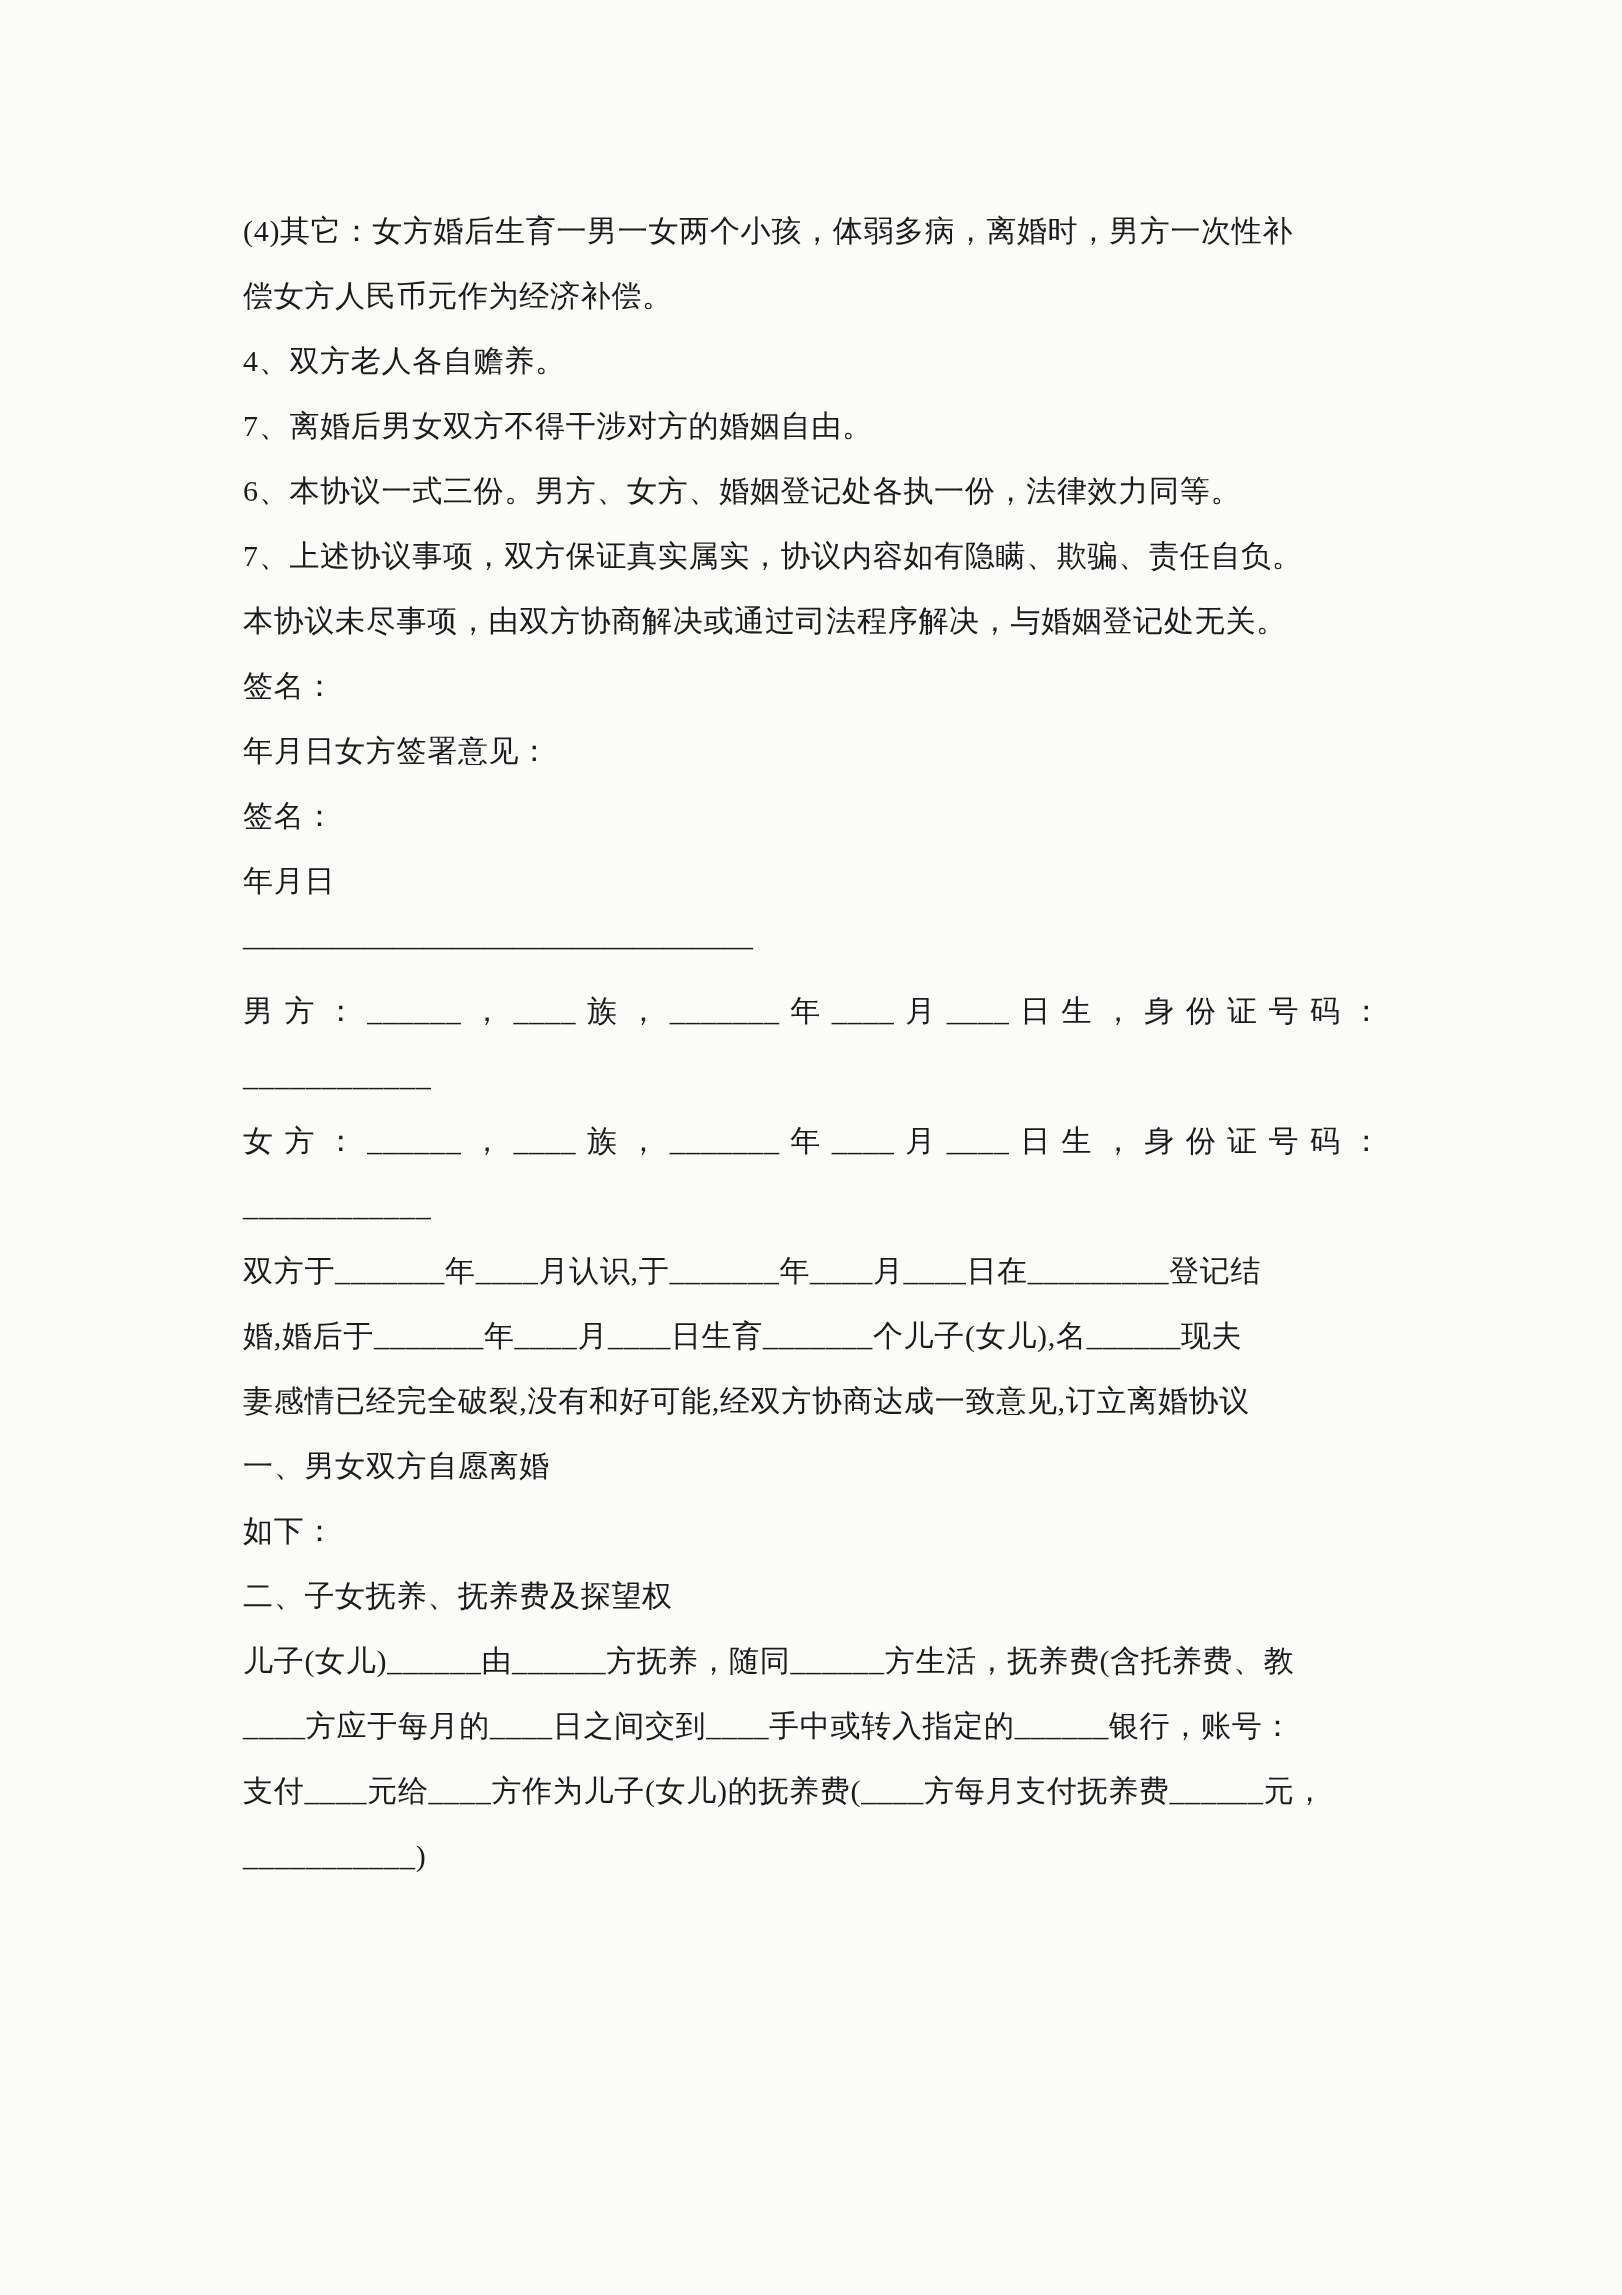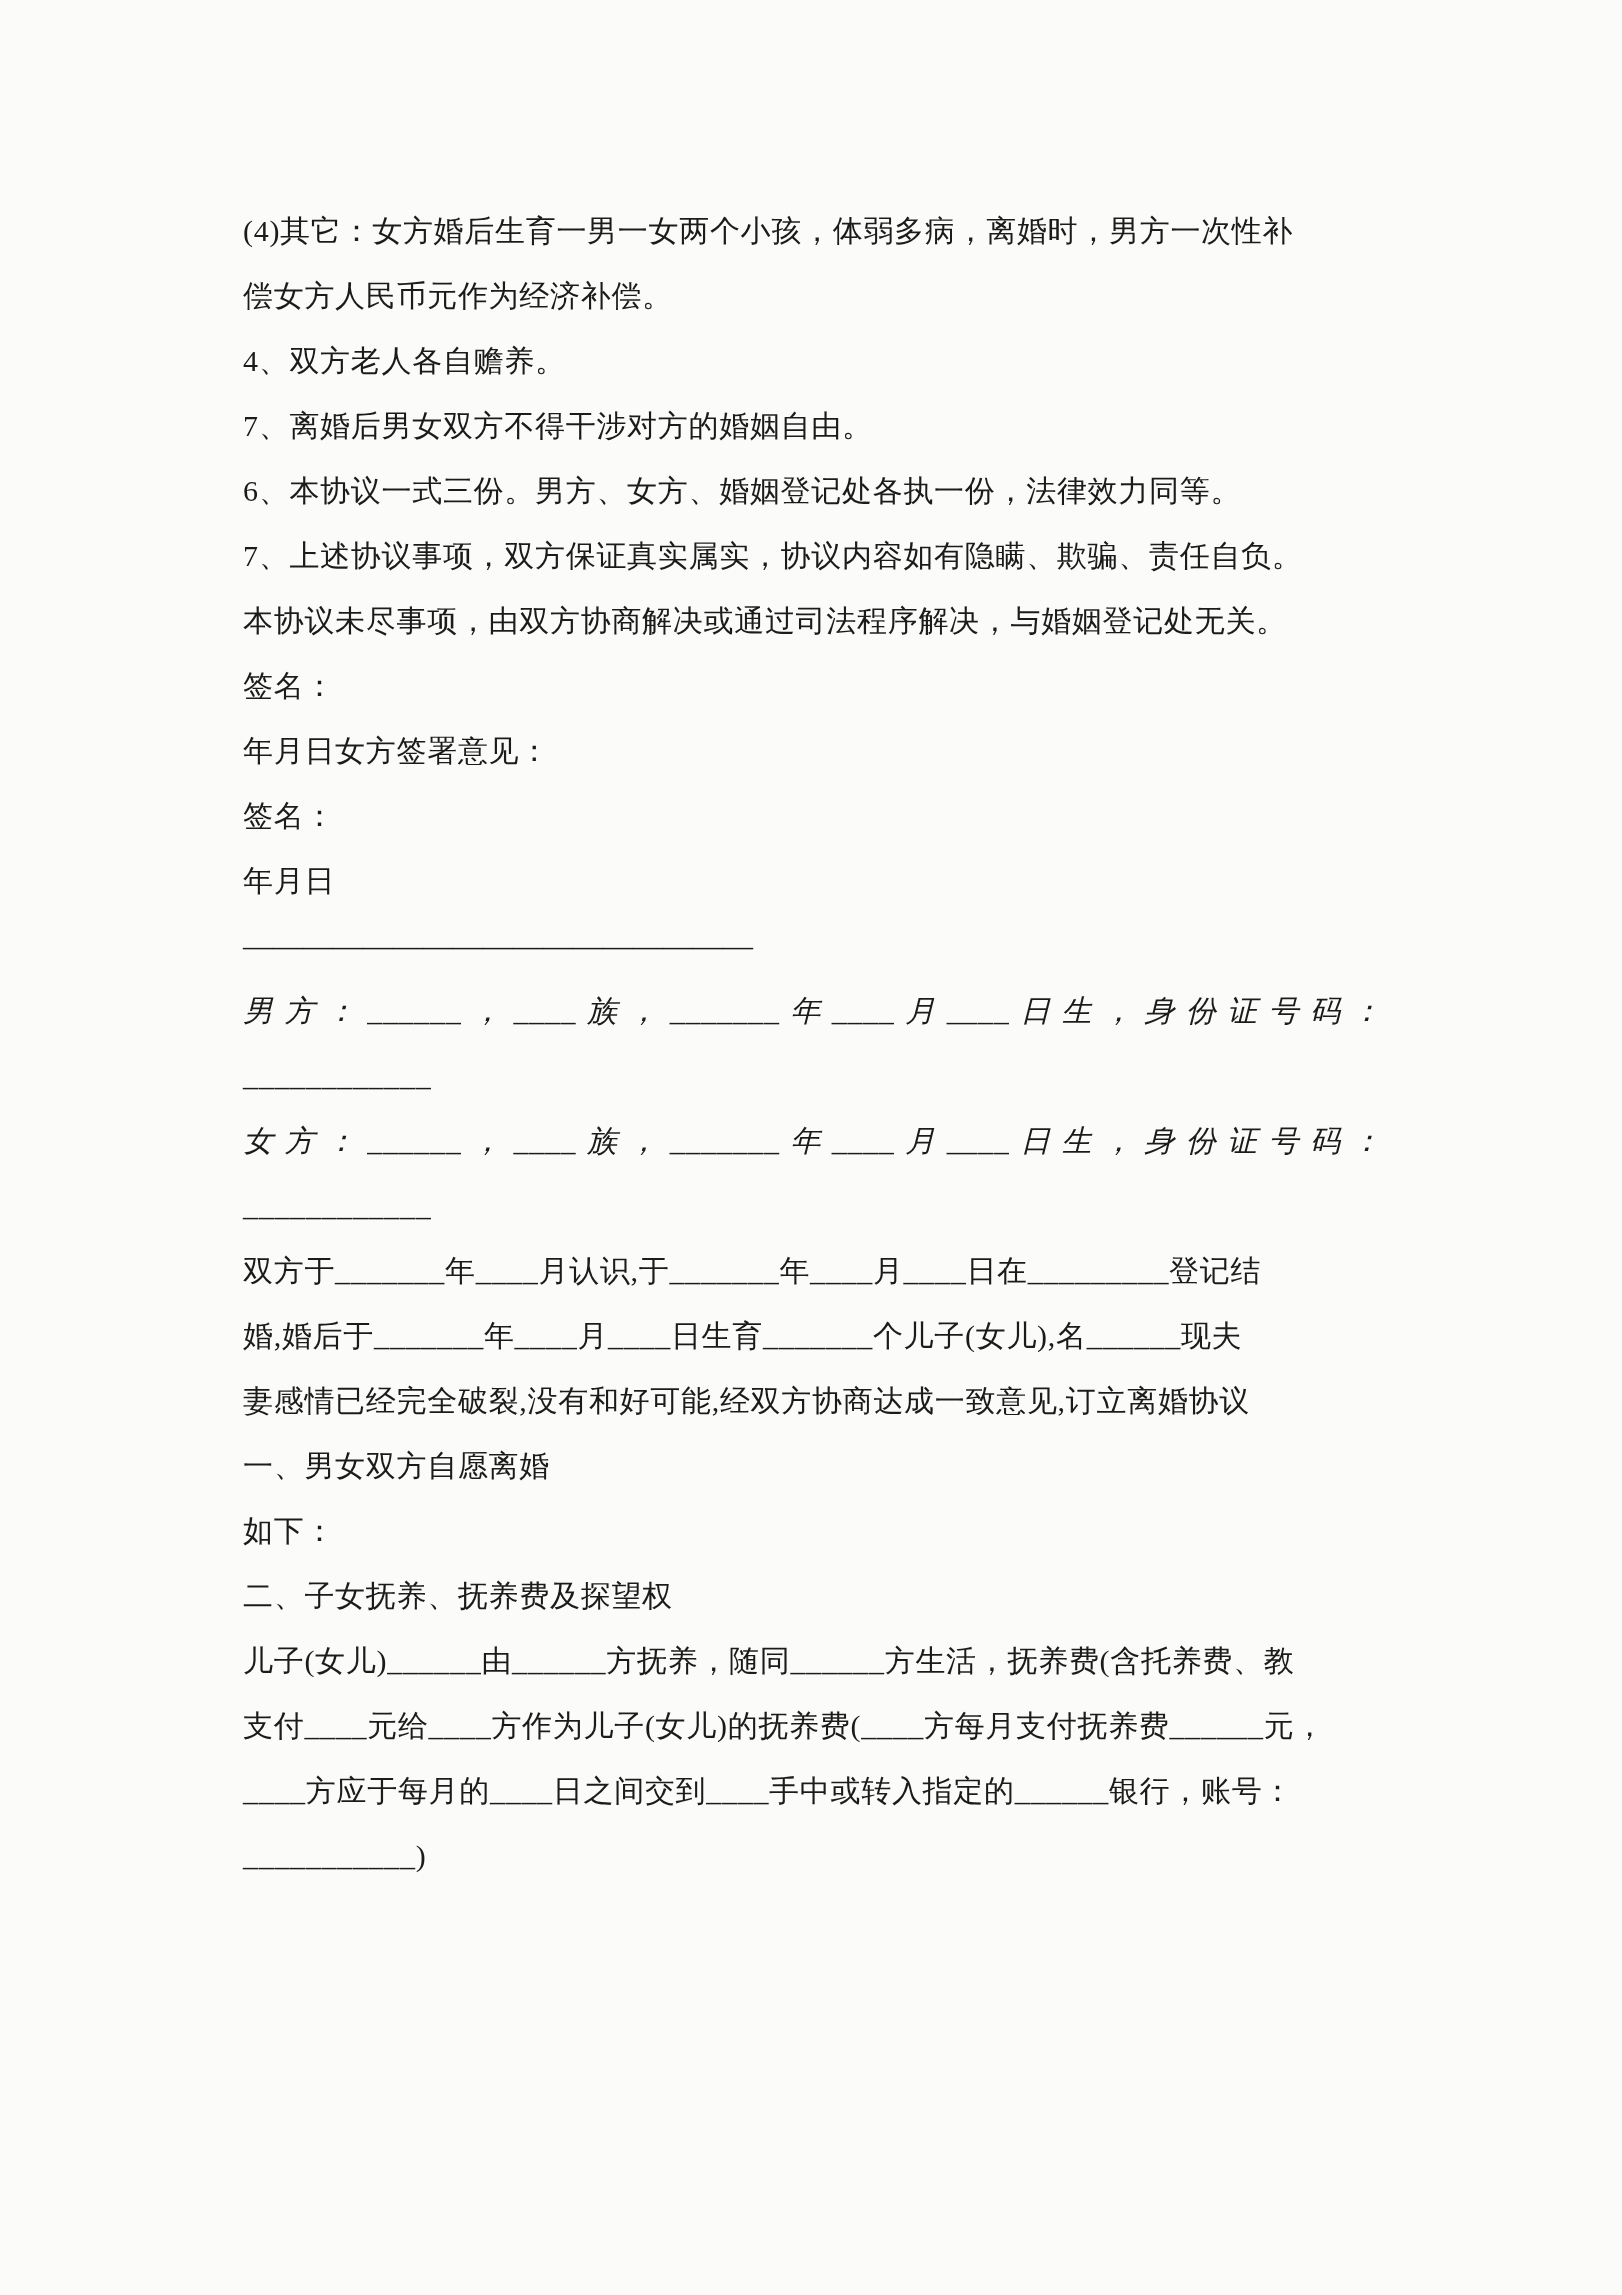--- a/index.html
+++ b/index.html
@@ -24,21 +24,20 @@
     font-size: 30px;
     line-height: 65px;
     letter-spacing: 0.7px;
     white-space: pre-wrap;
     text-align: left;
   }
   
   .spread {
     text-align: justify;
     text-align-last: justify;
-    font-style: italic;
   }
   
   .separator {
     letter-spacing: 0;
     white-space: nowrap;
   }
 </style>
 </head>
 <body>
 
@@ -60,18 +59,18 @@
     <p class="doc-line">____________</p>
     <p class="doc-line spread">女方：______，____族，_______年____月____日生，身份证号码：</p>
     <p class="doc-line">____________</p>
     <p class="doc-line">双方于_______年____月认识,于_______年____月____日在_________登记结</p>
     <p class="doc-line">婚,婚后于_______年____月____日生育_______个儿子(女儿),名______现夫</p>
     <p class="doc-line">妻感情已经完全破裂,没有和好可能,经双方协商达成一致意见,订立离婚协议</p>
     <p class="doc-line">一、男女双方自愿离婚</p>
     <p class="doc-line">如下：</p>
     <p class="doc-line">二、子女抚养、抚养费及探望权</p>
     <p class="doc-line">儿子(女儿)______由______方抚养，随同______方生活，抚养费(含托养费、教</p>
+    <p class="doc-line">____方应于每月的____日之间交到____手中或转入指定的______银行，账号：</p>
     <p class="doc-line">支付____元给____方作为儿子(女儿)的抚养费(____方每月支付抚养费______元，</p>
-    <p class="doc-line">____方应于每月的____日之间交到____手中或转入指定的______银行，账号：</p>
     <p class="doc-line">___________)</p>
   </main>
 </div>
 
 
 </body></html>

